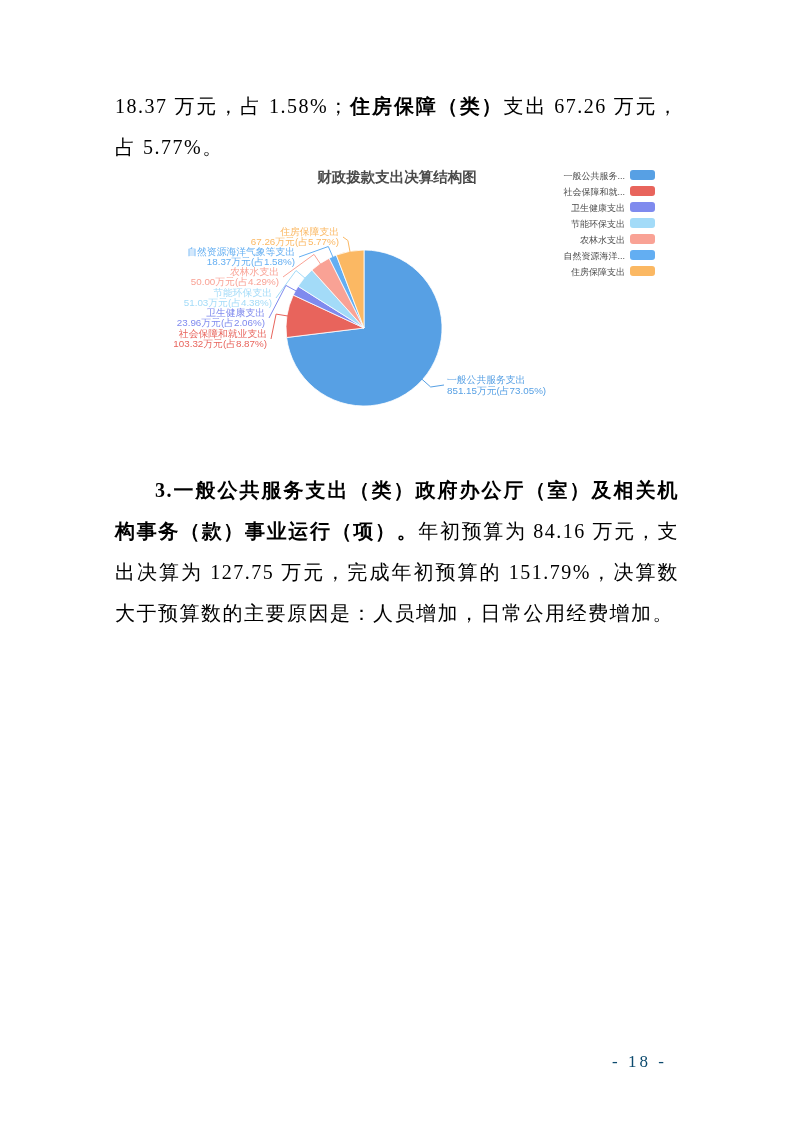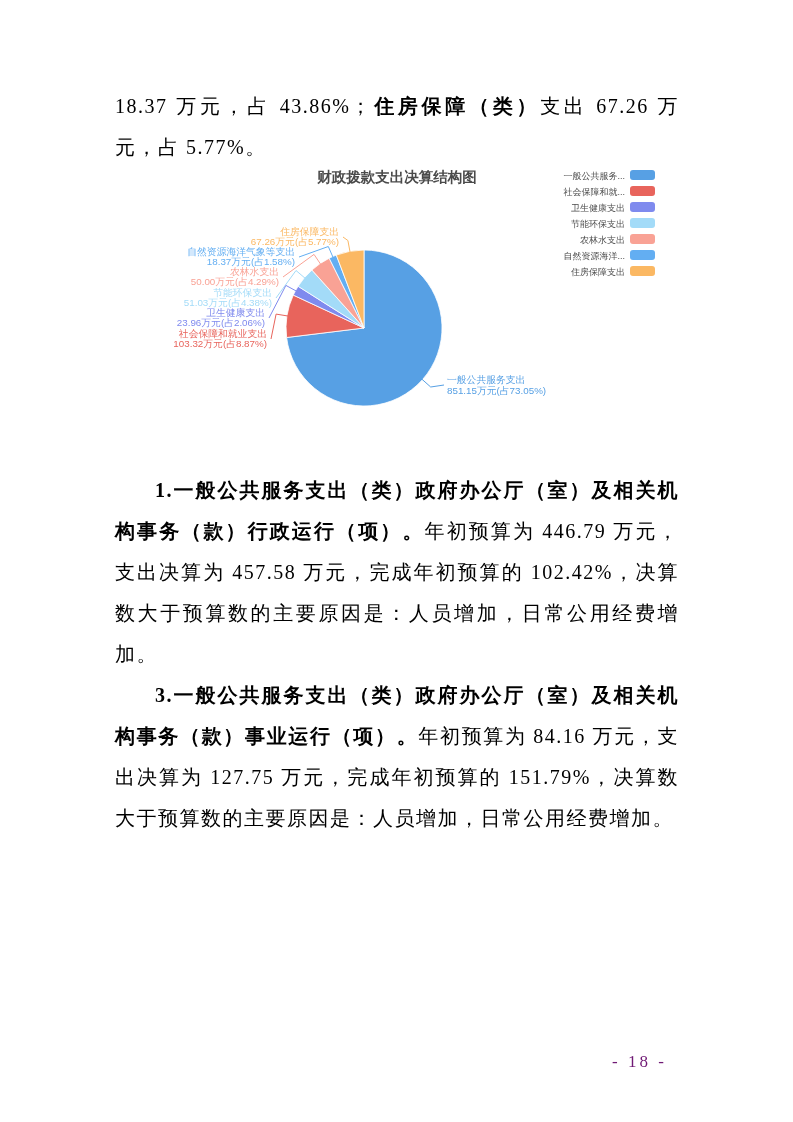--- a/index.html
+++ b/index.html
@@ -40,29 +40,29 @@
   .pie-label{
     font-family:"Liberation Sans","DejaVu Sans",sans-serif;
     font-size:9.8px;
   }
   .legend-label{
     font-family:"Liberation Sans","DejaVu Sans",sans-serif;
     font-size:9px;fill:#4c4c4c;
   }
   .page-number{
     position:absolute;left:612px;top:1052px;
-    font-size:17px;letter-spacing:3px;color:#701a75;
+    font-size:17px;letter-spacing:3px;color:#0c4a6e;
   }
 </style>
 </head>
 <body>
 
 <div class="page">
 
-  <p class="body-text intro"><span>18.37 万元，占 43.86%；</span><span class="bold">住房保障（类）</span><span>支出 67.26 万元，占 5.77%。</span></p>
+  <p class="body-text intro"><span>18.37 万元，占 1.58%；</span><span class="bold">住房保障（类）</span><span>支出 67.26 万元，占 5.77%。</span></p>
 
   <figure class="chart-wrap">
     <svg id="pie-svg" width="545" height="290" viewBox="0 0 545 290">
       <text class="chart-title" x="272" y="25" text-anchor="middle">财政拨款支出决算结构图</text>
       <g id="pie-slices">
           <path d="M 239 171 L 239.0 93.0 A 78 78 0 1 1 161.6 180.5 Z" fill="#57A0E4" stroke="#ffffff" stroke-width="0.8"></path>
           <path d="M 239 171 L 161.6 180.5 A 78 78 0 0 1 168.3 138.1 Z" fill="#E8645C" stroke="#ffffff" stroke-width="0.8"></path>
           <path d="M 239 171 L 168.3 138.1 A 78 78 0 0 1 173.1 129.3 Z" fill="#7F8AEE" stroke="#ffffff" stroke-width="0.8"></path>
           <path d="M 239 171 L 173.1 129.3 A 78 78 0 0 1 186.9 113.0 Z" fill="#A3DBF8" stroke="#ffffff" stroke-width="0.8"></path>
           <path d="M 239 171 L 186.9 113.0 A 78 78 0 0 1 204.2 101.2 Z" fill="#F9A295" stroke="#ffffff" stroke-width="0.8"></path>
@@ -107,19 +107,18 @@
           <text x="500" y="85.5" text-anchor="end" class="legend-label">农林水支出</text>
           <rect x="505" y="93" width="25" height="10" rx="3" fill="#63AEF2"></rect>
           <text x="500" y="101.5" text-anchor="end" class="legend-label">自然资源海洋...</text>
           <rect x="505" y="109" width="25" height="10" rx="3" fill="#FBB863"></rect>
           <text x="500" y="117.5" text-anchor="end" class="legend-label">住房保障支出</text>
         </g>
     </svg>
   </figure>
 
   <div class="text-block">
-    <p class="body-text"><span class="bold">1.一般公共服务支出（类）政府办公厅（室）及相关机构事务（款）行政运行（项）。</span><span>年初预算为 446.79 万元，支出决算为 457.58 万元，完成年初预算的 102.42%，决算数大于预算数的主要原因是：人员增加，日常公用经费增加。</span></p>
     <p class="body-text"><span class="bold">3.一般公共服务支出（类）政府办公厅（室）及相关机构事务（款）事业运行（项）。</span><span>年初预算为 84.16 万元，支出决算为 127.75 万元，完成年初预算的 151.79%，决算数大于预算数的主要原因是：人员增加，日常公用经费增加。</span></p>
   </div>
 
   <div class="page-number">- 18 -</div>
 
 </div>
 
 </body></html>

